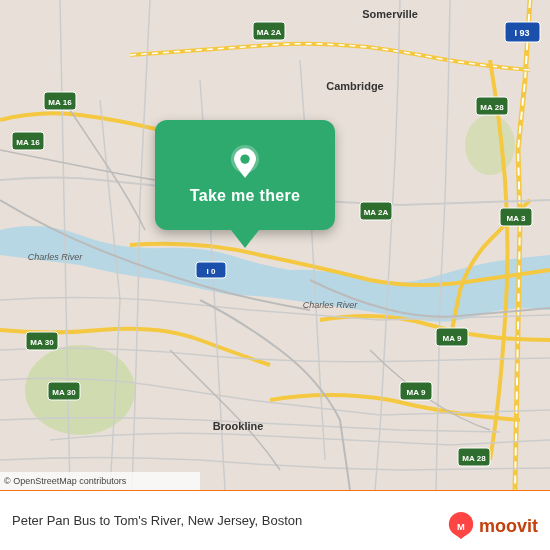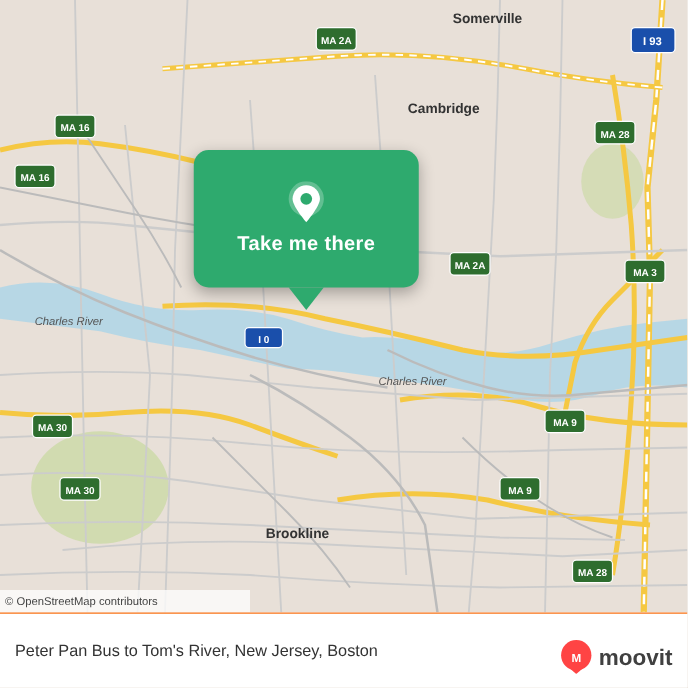--- a/index.html
+++ b/index.html
@@ -90,21 +90,21 @@
       right: 12px;
       bottom: 10px;
       display: flex;
       align-items: center;
       gap: 4px;
     }
 
     #moovit-text {
       font-size: 18px;
       font-weight: bold;
-      color: #404040;
+      color: #c2410c;
     }
 
     #moovit-icon {
       width: 28px;
       height: 28px;
     }
 
     #route-label {
       font-size: 13px;
       color: #333;

